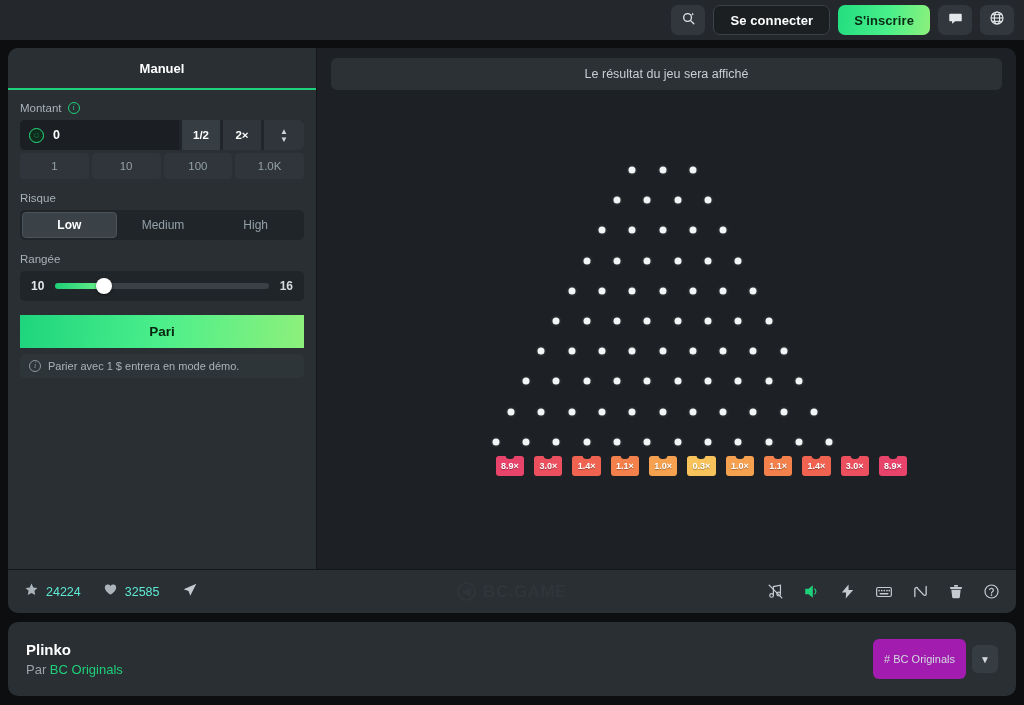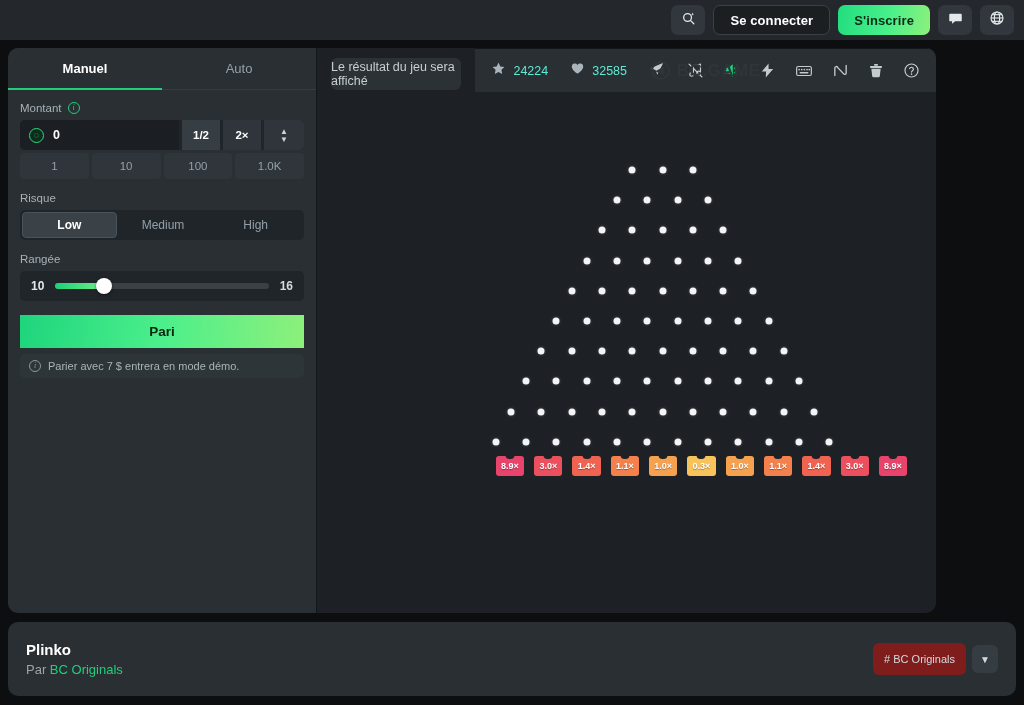--- a/index.html
+++ b/index.html
@@ -35,25 +35,25 @@
     height: 30px; padding: 0 16px; border-radius: 7px;
     background: linear-gradient(100deg, #22dd7f 0%, #49f08a 55%, #8ef07c 100%);
     color: #0a2a16; font-size: 13px; font-weight: bold;
     display: flex; align-items: center; cursor: pointer;
     letter-spacing: .1px;
   }
 
   
   .game-shell {
     position: absolute; top: 48px; left: 8px;
-    width: 928px; height: 565px;
+    width: 1008px; height: 565px;
     background: #1d2125;
     border-radius: 10px;
     overflow: hidden;
-    display: flex; flex-direction: row;
+    display: flex; flex-direction: column;
   }
   .game-body { flex: 1; display: flex; min-height: 0; }
 
   
   .panel {
     width: 309px; background: #292f33;
     border-right: 1px solid #14171a;
     display: flex; flex-direction: column;
     padding: 0;
   }
@@ -229,21 +229,21 @@
   .bottom-card {
     position: absolute; top: 622px; left: 8px;
     width: 1008px; height: 74px;
     background: #292f33; border-radius: 10px;
     display: flex; align-items: center; padding: 0 18px;
   }
   .game-title { color: #fff; font-size: 15px; font-weight: bold; }
   .game-sub { color: #9aa4ab; font-size: 13px; margin-top: 4px; }
   .game-sub a { color: #1fd07a; text-decoration: none; }
   .tag-pill {
-    height: 32px; padding: 4px 11px; border-radius: 6px; background: #7f1d1d;
+    height: 40px; padding: 4px 11px; border-radius: 6px; background: #a21caf;
     color: #d3dade; font-size: 11px;
     display: flex; align-items: center; cursor: pointer;
   }
   .chev-btn {
     width: 26px; height: 28px; border-radius: 6px; background: #363d42;
     display: flex; align-items: center; justify-content: center;
     margin-left: 6px; cursor: pointer; color: #d3dade; font-size: 10px;
   }
 </style>
 </head>
@@ -280,21 +280,20 @@
     </span>
   </div>
 </div>
 
 <div class="game-shell">
   <div class="game-body">
 
     <div class="panel">
       <div class="tabs">
         <div class="tab active">Manuel</div>
-        <div class="tab">Auto</div>
       </div>
 
       <div class="panel-inner">
 
         <div class="label-row">
           <span class="label-txt">Montant</span>
           <span class="info-dot">i</span>
         </div>
 
         <div class="amount-row">
@@ -334,21 +333,21 @@
           <div class="track">
             <div class="track-fill" id="track-fill" style="width: 23%;"></div>
             <div class="knob" id="track-knob" style="left: 23%;"></div>
           </div>
           <span class="slider-end right">16</span>
         </div>
 
         <div class="bet-btn">Pari</div>
         <div class="demo-note">
           <span class="note-i">i</span>
-          <span>Parier avec 7 $ entrera en mode démo.</span>
+          <span>Parier avec 1 $ entrera en mode démo.</span>
         </div>
       </div>
     </div>
 
     <div class="board-area">
       <div class="result-bar">Le résultat du jeu sera affiché</div>
       <div class="plinko" id="plinko">
           <div class="peg" style="left: 301.2px; top: 80px;"></div>
           <div class="peg" style="left: 331.5px; top: 80px;"></div>
           <div class="peg" style="left: 361.8px; top: 80px;"></div>

